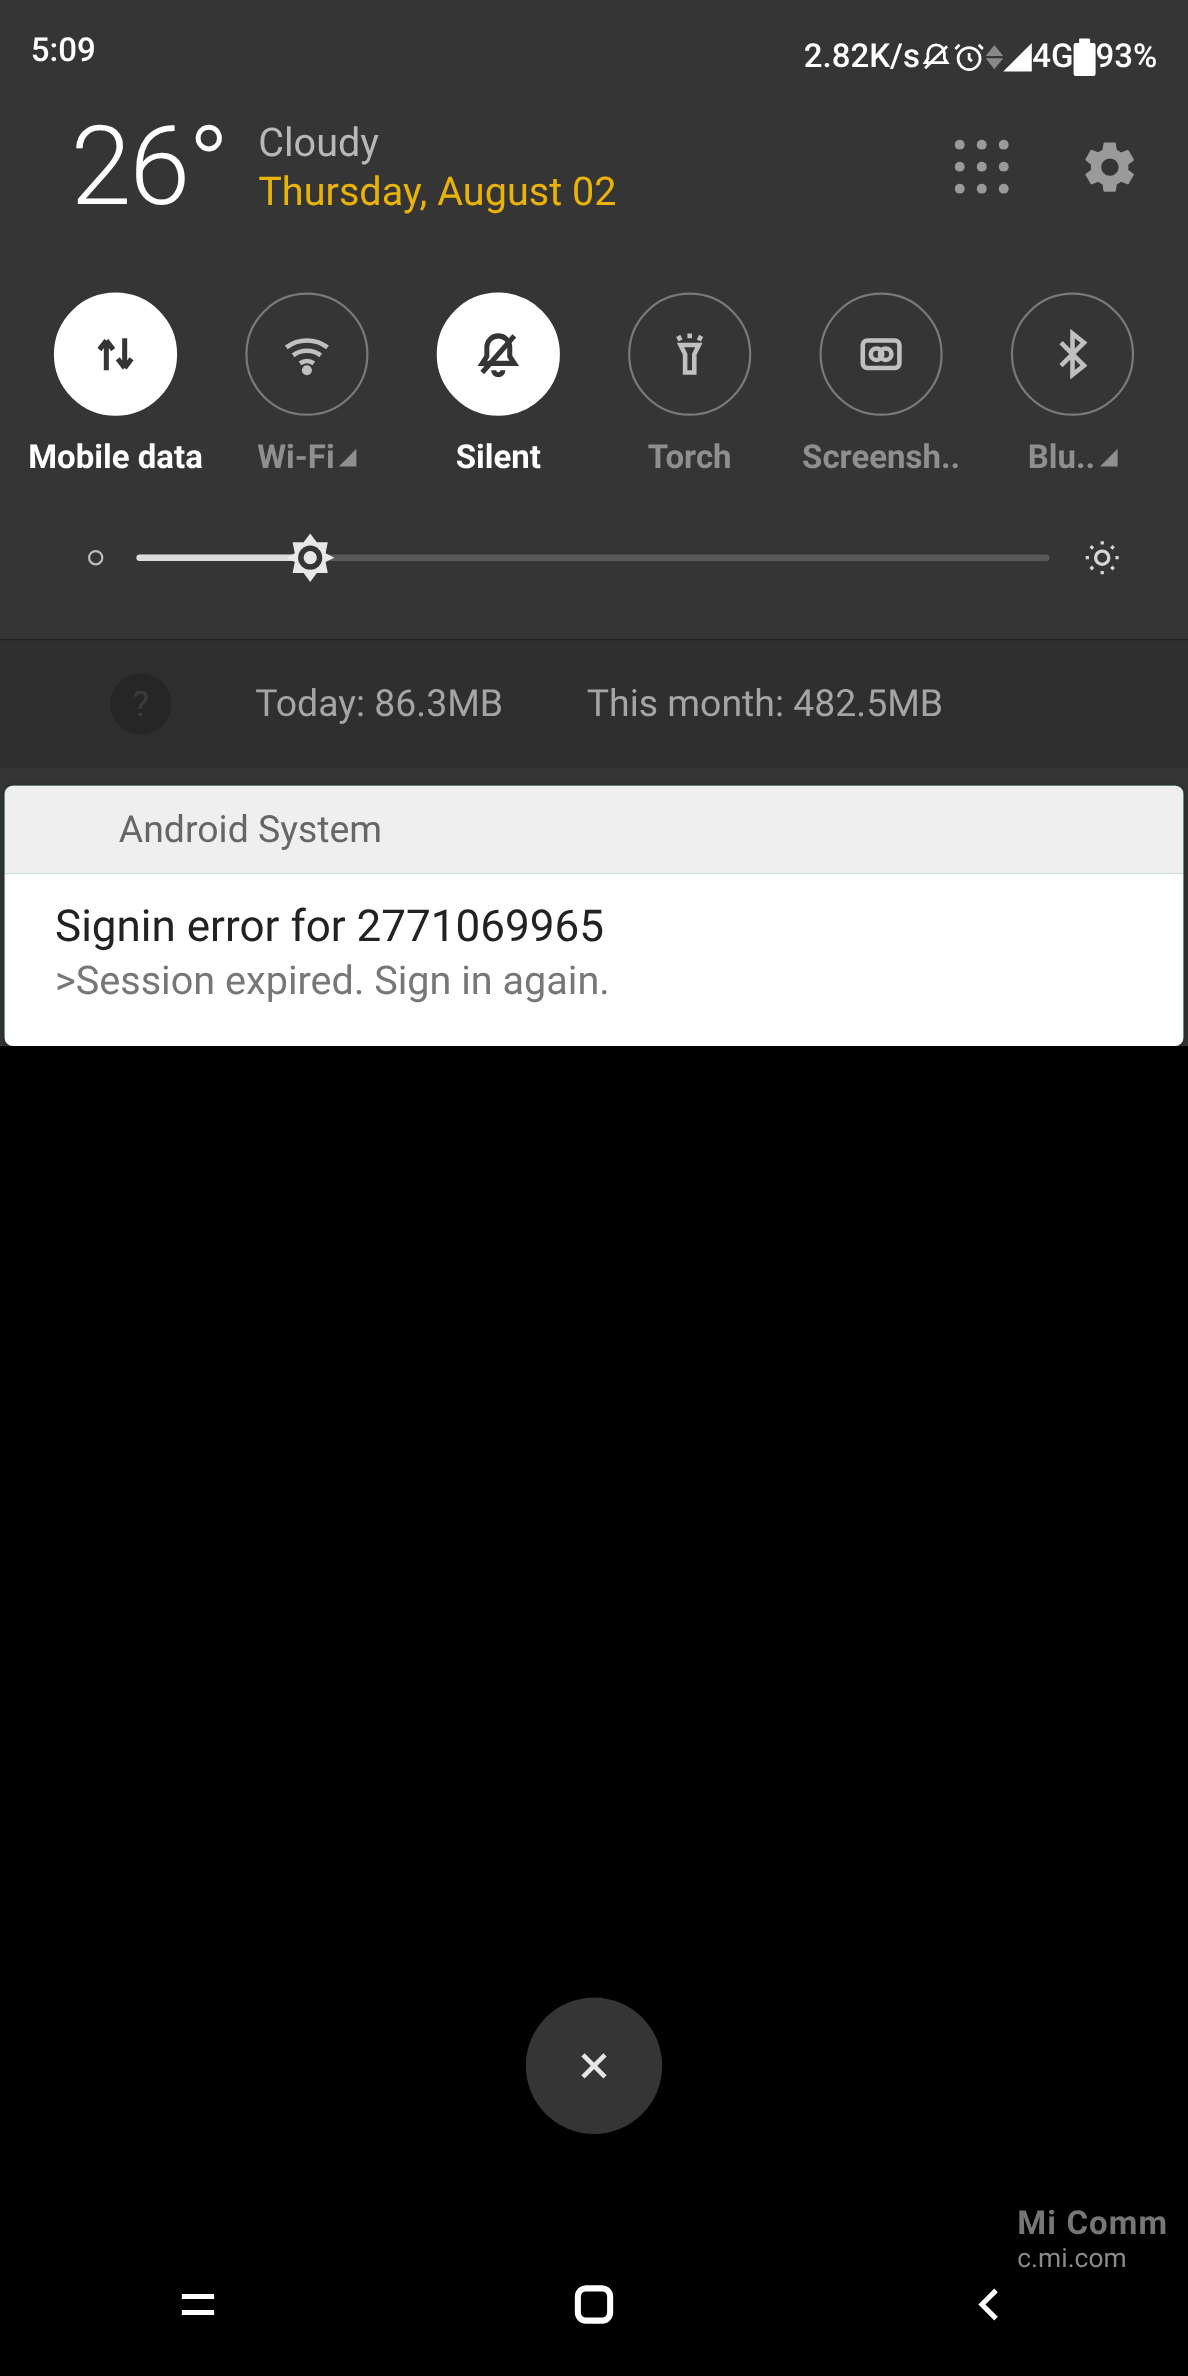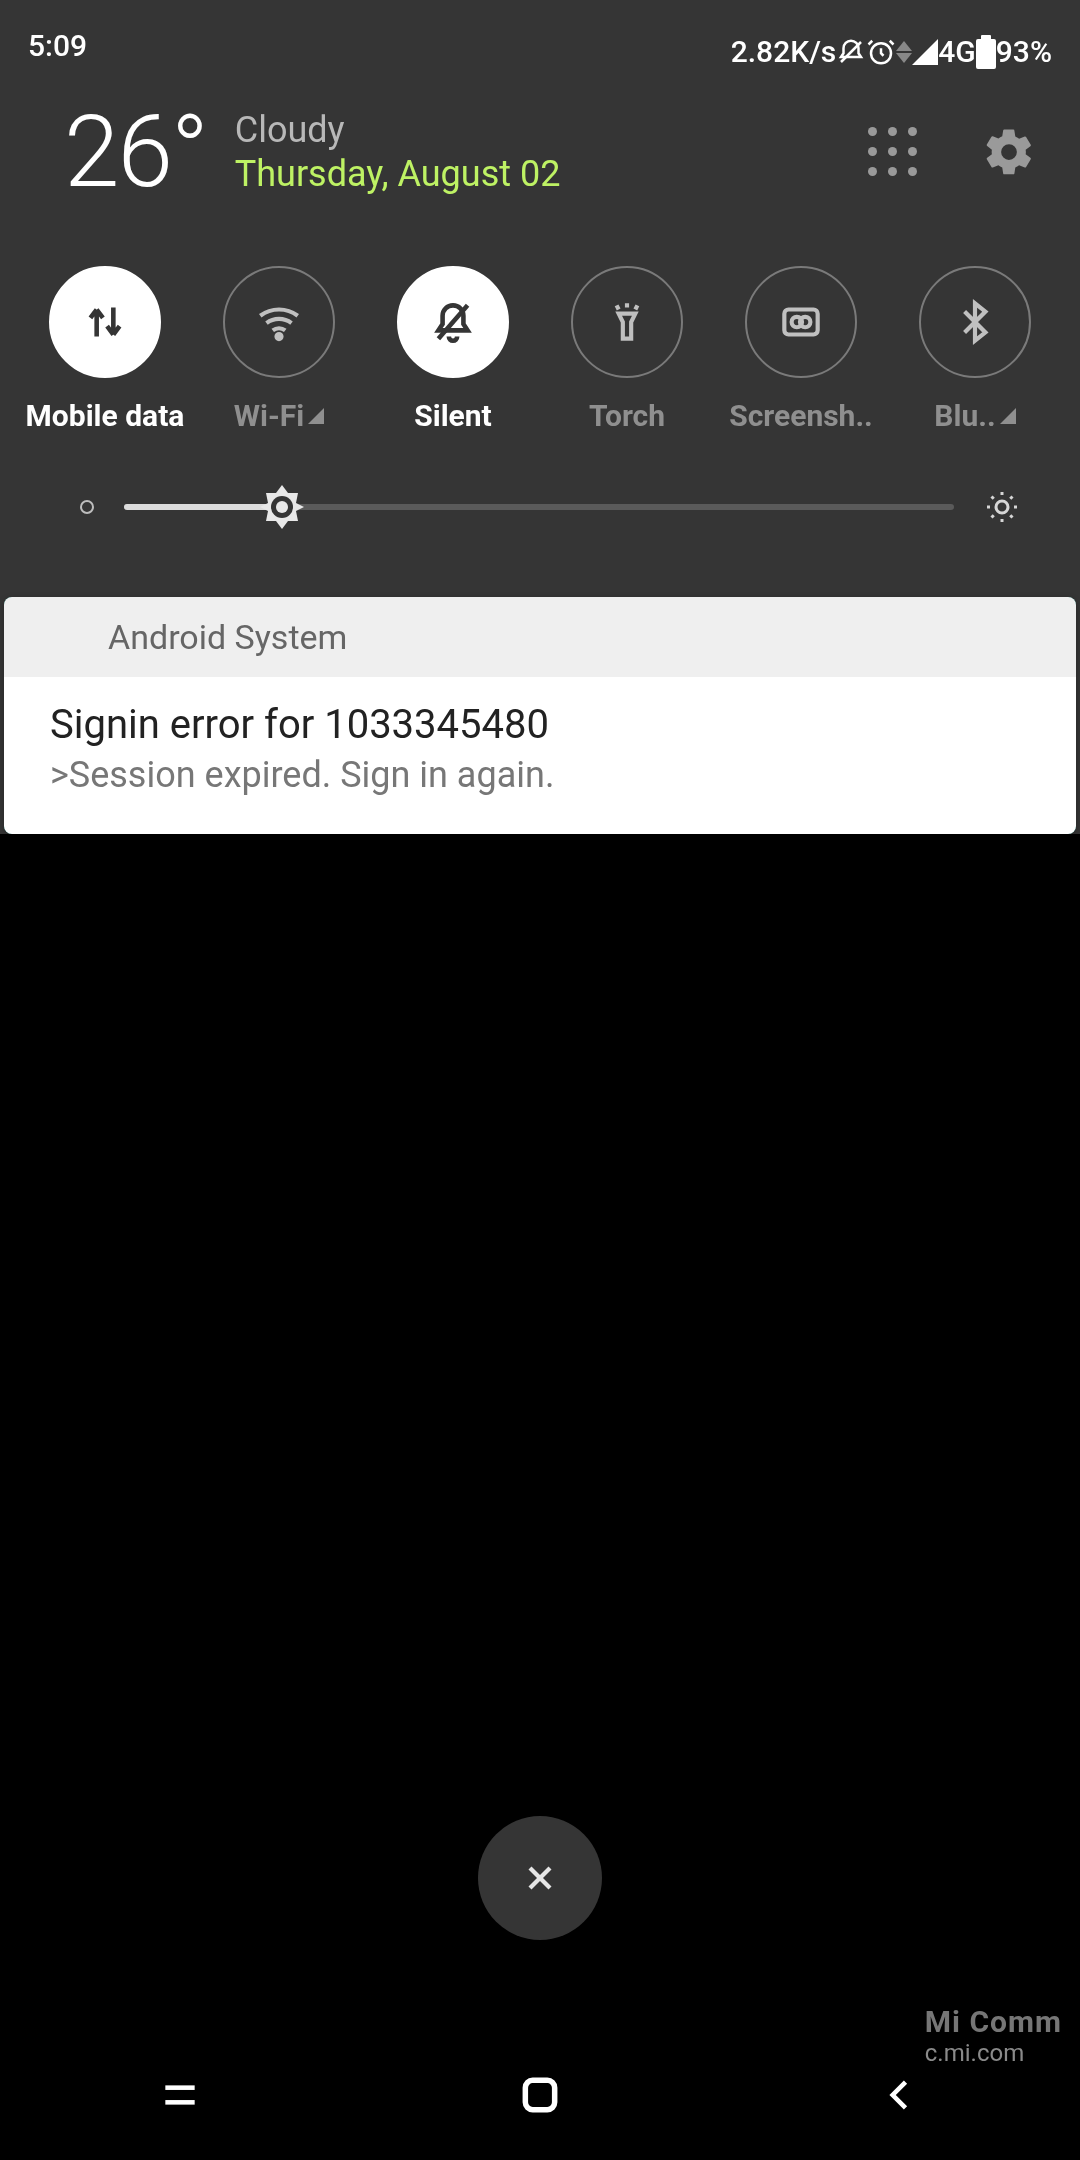--- a/index.html
+++ b/index.html
@@ -60,21 +60,21 @@
     display:flex; align-items:center; padding: 20px 36px 20px 64px; justify-content: center;
   }
   .temp {
     font-size: 100px;
     font-weight: 300;
     color: #fff;
     letter-spacing: -2px;
   }
   .weather-text { margin-left: 28px; }
   .cond { font-size: 36px; color: #b8b8b8; }
-  .date { font-size: 36px; color: #bef264; margin-top: 2px; }
+  .date { font-size: 36px; color: #eab308; margin-top: 2px; }
   .header-icons { margin-left:auto; display:flex; gap:64px; align-items:center; padding-right: 8px;}
   .grid-dots {
     display:grid; grid-template-columns:repeat(3,10px); grid-template-rows:repeat(3,10px); gap:10px;
   }
   .grid-dots div { width:9px;height:9px;background:#9a9a9a;border-radius:50%; }
   .gear svg { width:54px;height:54px; }
   .toggles {
     display:flex; justify-content:space-between; padding: 36px 20px 10px 20px; font-weight: bold;
   }
   .toggle {
@@ -293,25 +293,30 @@
       </span>
     </div>
     <span class="sun-icon">
       <svg viewBox="0 0 24 24" fill="none" stroke="#d6d6d6" stroke-width="2">
           <circle cx="12" cy="12" r="4"></circle>
           <path d="M12 2v2M12 20v2M2 12h2M20 12h2M5 5l1.5 1.5M17.5 17.5 19 19M5 19l1.5-1.5M17.5 6.5 19 5"></path>
         </svg>
     </span>
   </div>
 
+  <div class="data-usage">
+    <span class="q-circle">?</span>
+    <span>Today: 86.3MB</span>
+    <span>This month: 482.5MB</span>
+  </div>
 
   <div class="notif-card">
     <div class="notif-head">Android System</div>
     <div class="notif-body">
-      <div class="notif-title">Signin error for 1033345480</div>
+      <div class="notif-title">Signin error for 2771069965</div>
       <div class="notif-sub">&gt;Session expired. Sign in again.</div>
     </div>
   </div>
 
 </div>
 
 <div class="clear-btn">
   <svg width="40" height="40" viewBox="0 0 24 24" fill="none" stroke="#e6e6e6" stroke-width="2.5">
       <line x1="6" y1="6" x2="18" y2="18"></line>
       <line x1="18" y1="6" x2="6" y2="18"></line>

